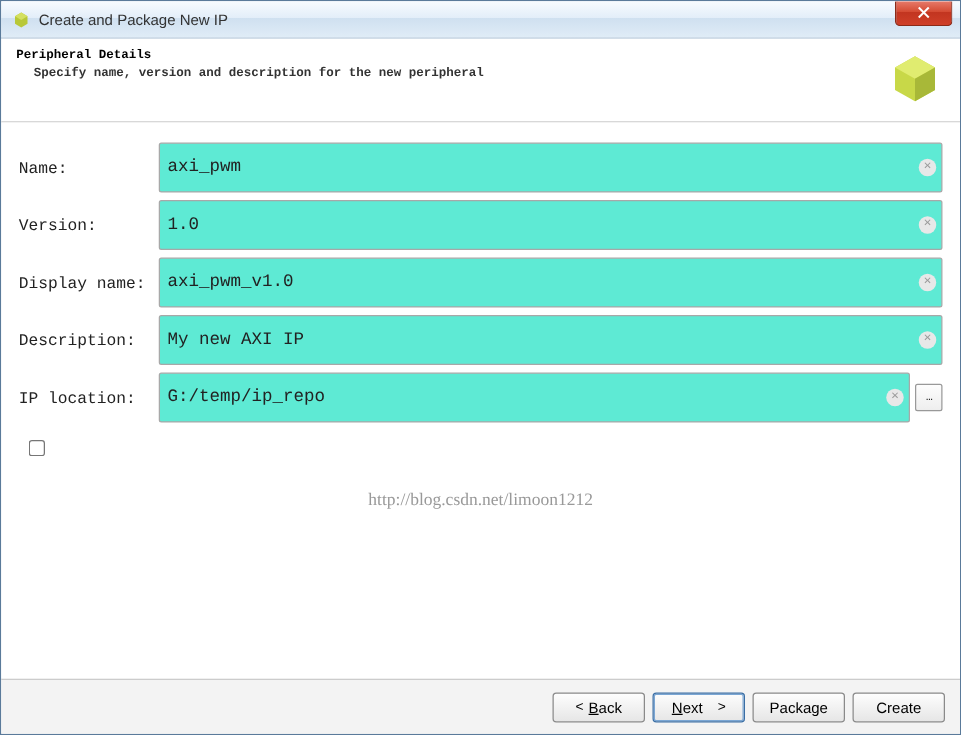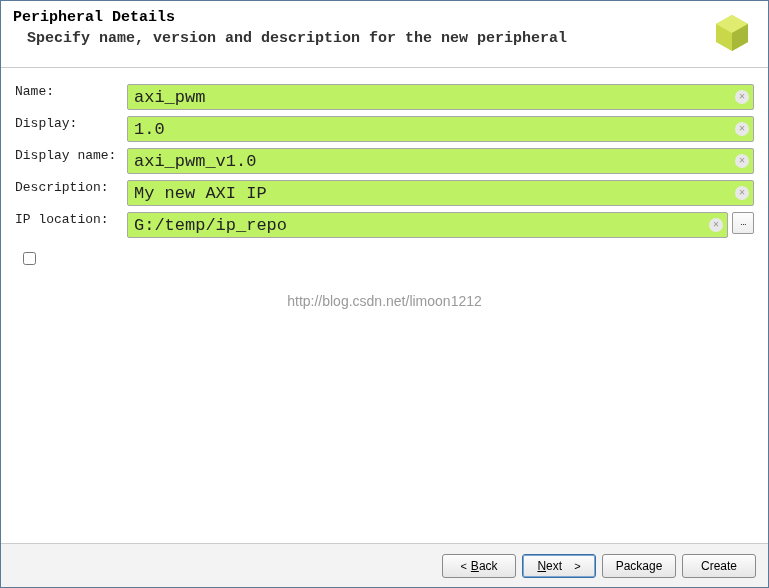--- a/index.html
+++ b/index.html
@@ -47,57 +47,58 @@
       font-size: 12px;
       cursor: pointer;
     }
     .header-section {
       background: #fff;
       padding: 8px 12px 10px 12px;
       border-bottom: 1px solid #ccc;
       display: flex;
       align-items: flex-start;
     }
-    .header-text { flex: 1; font-family: "Courier New", monospace; font-size: 15px; }
+    .header-text { flex: 1; font-family: "Courier New", monospace; font-size: 10px; }
     .header-title { font-weight: bold; color: #000; margin-bottom: 4px; }
     .header-subtitle { color: #333; padding-left: 14px; font-weight: bold; }
     .header-logo { width: 48px; height: 48px; margin-left: 8px; }
     .form-area {
       flex: 1;
       background: #fff;
       padding: 16px 14px 4px 14px;
       font-family: "Courier New", monospace;
       font-size: 13px;
       display: flex;
       flex-direction: column;
     }
     .form-row {
       display: flex;
+      align-items: center;
       margin-bottom: 6px;
     }
     .form-label {
       width: 112px;
       color: #222;
       white-space: nowrap;
     }
     .input-wrap {
       flex: 1;
       position: relative;
       display: flex;
       align-items: center;
     }
     .text-input {
       flex: 1;
-      height: 26px;
+      height: 40px;
       border: 1px solid #a8a8a8;
       border-radius: 2px;
       padding: 0 24px 0 6px;
       font-family: "Courier New", monospace;
-      font-size: 17px;
-      background: #bef264;
+      font-size: 14px;
+      background: #5eead4;
       color: #222;
     }
     .clear-icon {
       position: absolute;
       right: 5px;
       top: 50%;
       transform: translateY(-50%);
       width: 14px; height: 14px;
       border-radius: 50%;
       background: #e8e8e8;
@@ -126,21 +127,21 @@
       margin-top: 8px;
       margin-left: 8px;
       gap: 6px;
     }
     .checkbox-row input[type=checkbox] {
       width: 13px; height: 13px;
     }
     .watermark {
       text-align: center;
       color: #999;
-      font-family: Liberation Sans, sans-serif;
+      font-family: Liberation Serif, serif;
       font-size: 14px;
       margin-top: 28px;
       user-select: none;
     }
     .footer-bar {
       height: 44px;
       border-top: 1px solid #ccc;
       background: #f3f3f3;
       display: flex;
       align-items: center;
@@ -167,20 +168,35 @@
       box-shadow: 0 0 0 1px #7aa6d4 inset;
       gap: 12px;
     }
     .nav-btn .underline { text-decoration: underline; }
     .nav-btn .arrow { font-size: 11px; }
   </style>
 </head>
 <body>
 
 <div class="window">
+  <div class="titlebar">
+    <span class="titlebar-icon">
+      <svg width="16" height="16" viewBox="0 0 16 16">
+        <polygon points="8,2 13,5 13,11 8,14 3,11 3,5" fill="#b8c838"></polygon>
+        <polygon points="8,2 13,5 8,8 3,5" fill="#d4e060"></polygon>
+      </svg>
+    </span>
+    <span class="titlebar-title">Create and Package New IP</span>
+    <div class="close-btn">
+      <svg width="10" height="10" viewBox="0 0 10 10">
+        <line x1="1" y1="1" x2="9" y2="9" stroke="#fff" stroke-width="1.6"></line>
+        <line x1="9" y1="1" x2="1" y2="9" stroke="#fff" stroke-width="1.6"></line>
+      </svg>
+    </div>
+  </div>
 
   <div class="header-section">
     <div class="header-text">
       <div class="header-title">Peripheral Details</div>
       <div class="header-subtitle">Specify name, version and description for the new peripheral</div>
     </div>
     <div class="header-logo">
       <svg width="48" height="48" viewBox="0 0 48 48">
         <polygon points="24,6 40,15 40,33 24,42 8,33 8,15" fill="#c8d848"></polygon>
         <polygon points="24,6 40,15 24,24 8,15" fill="#e0ec70"></polygon>
@@ -193,21 +209,21 @@
 
     <div class="form-row">
       <div class="form-label">Name:</div>
       <div class="input-wrap">
         <input class="text-input" type="text" value="axi_pwm" style="">
         <span class="clear-icon">✕</span>
       </div>
     </div>
 
     <div class="form-row">
-      <div class="form-label">Display:</div>
+      <div class="form-label">Version:</div>
       <div class="input-wrap">
         <input class="text-input" type="text" value="1.0" style="">
         <span class="clear-icon">✕</span>
       </div>
     </div>
 
     <div class="form-row">
       <div class="form-label">Display name:</div>
       <div class="input-wrap">
         <input class="text-input" type="text" value="axi_pwm_v1.0" style="">

